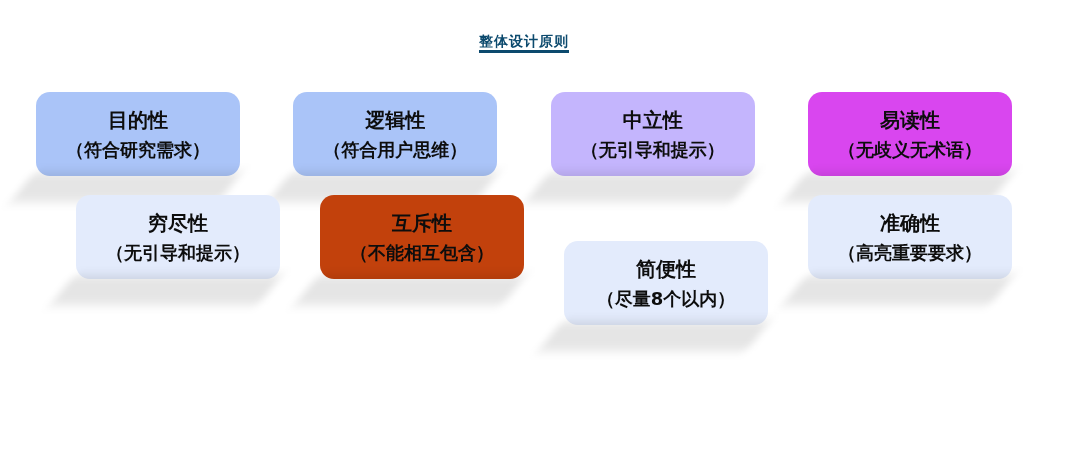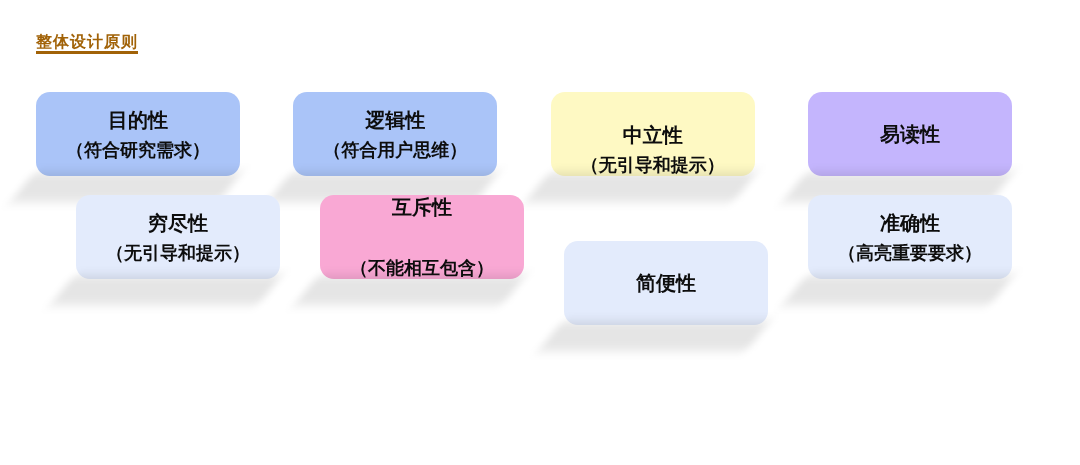--- a/index.html
+++ b/index.html
@@ -14,23 +14,24 @@
     width: 1080px; height: 465px;
     background: #ffffff;
   }
   .wrapper {
     position: absolute;
     left: 36px; top: 0;
     width: 976px;
   }
   .section-title {
     margin-top: 28px;
-    font-size: 16px;
+    text-align: center;
+    font-size: 14px;
     font-weight: 800;
-    color: #a16207;
+    color: #0c4a6e;
     letter-spacing: 1px;
     text-decoration: underline;
     text-decoration-thickness: 2.5px;
     text-underline-offset: 4px;
     line-height: 27px;
   }
   .section-title.second { margin-top: 68px; }
   .cards-row {
     display: flex;
     justify-content: space-between;
@@ -82,41 +83,43 @@
 
     <div class="cards-row">
       <div class="card" style="background-color: rgb(170, 196, 248);">
         <div class="card-label">目的性</div>
         <div class="card-sublabel">（符合研究需求）</div>
       </div>
       <div class="card" style="background-color: rgb(170, 196, 248);">
         <div class="card-label">逻辑性</div>
         <div class="card-sublabel">（符合用户思维）</div>
       </div>
-      <div class="card" style="background-color: #fef9c3; justify-content: flex-end;">
+      <div class="card" style="background-color: #c4b5fd;">
         <div class="card-label">中立性</div>
         <div class="card-sublabel">（无引导和提示）</div>
       </div>
-      <div class="card" style="background-color: #c4b5fd;">
+      <div class="card" style="background-color: #d946ef;">
         <div class="card-label">易读性</div>
+        <div class="card-sublabel">（无歧义无术语）</div>
       </div>
     </div>
 
 
     <div class="cards-row second">
       <div class="card" style="background-color: rgb(227, 235, 252); margin-left: 40px;">
         <div class="card-label">穷尽性</div>
         <div class="card-sublabel">（无引导和提示）</div>
       </div>
-      <div class="card" style="background-color: #f9a8d4; justify-content: space-between;">
+      <div class="card" style="background-color: #c2410c;">
         <div class="card-label">互斥性</div>
         <div class="card-sublabel">（不能相互包含）</div>
       </div>
       <div class="card" style="background-color: rgb(227, 235, 252); margin-top: 46px;">
         <div class="card-label">简便性</div>
+        <div class="card-sublabel">（尽量8个以内）</div>
       </div>
       <div class="card" style="background-color: rgb(227, 235, 252);">
         <div class="card-label">准确性</div>
         <div class="card-sublabel">（高亮重要要求）</div>
       </div>
     </div>
 
   </div>
 </div>
 

